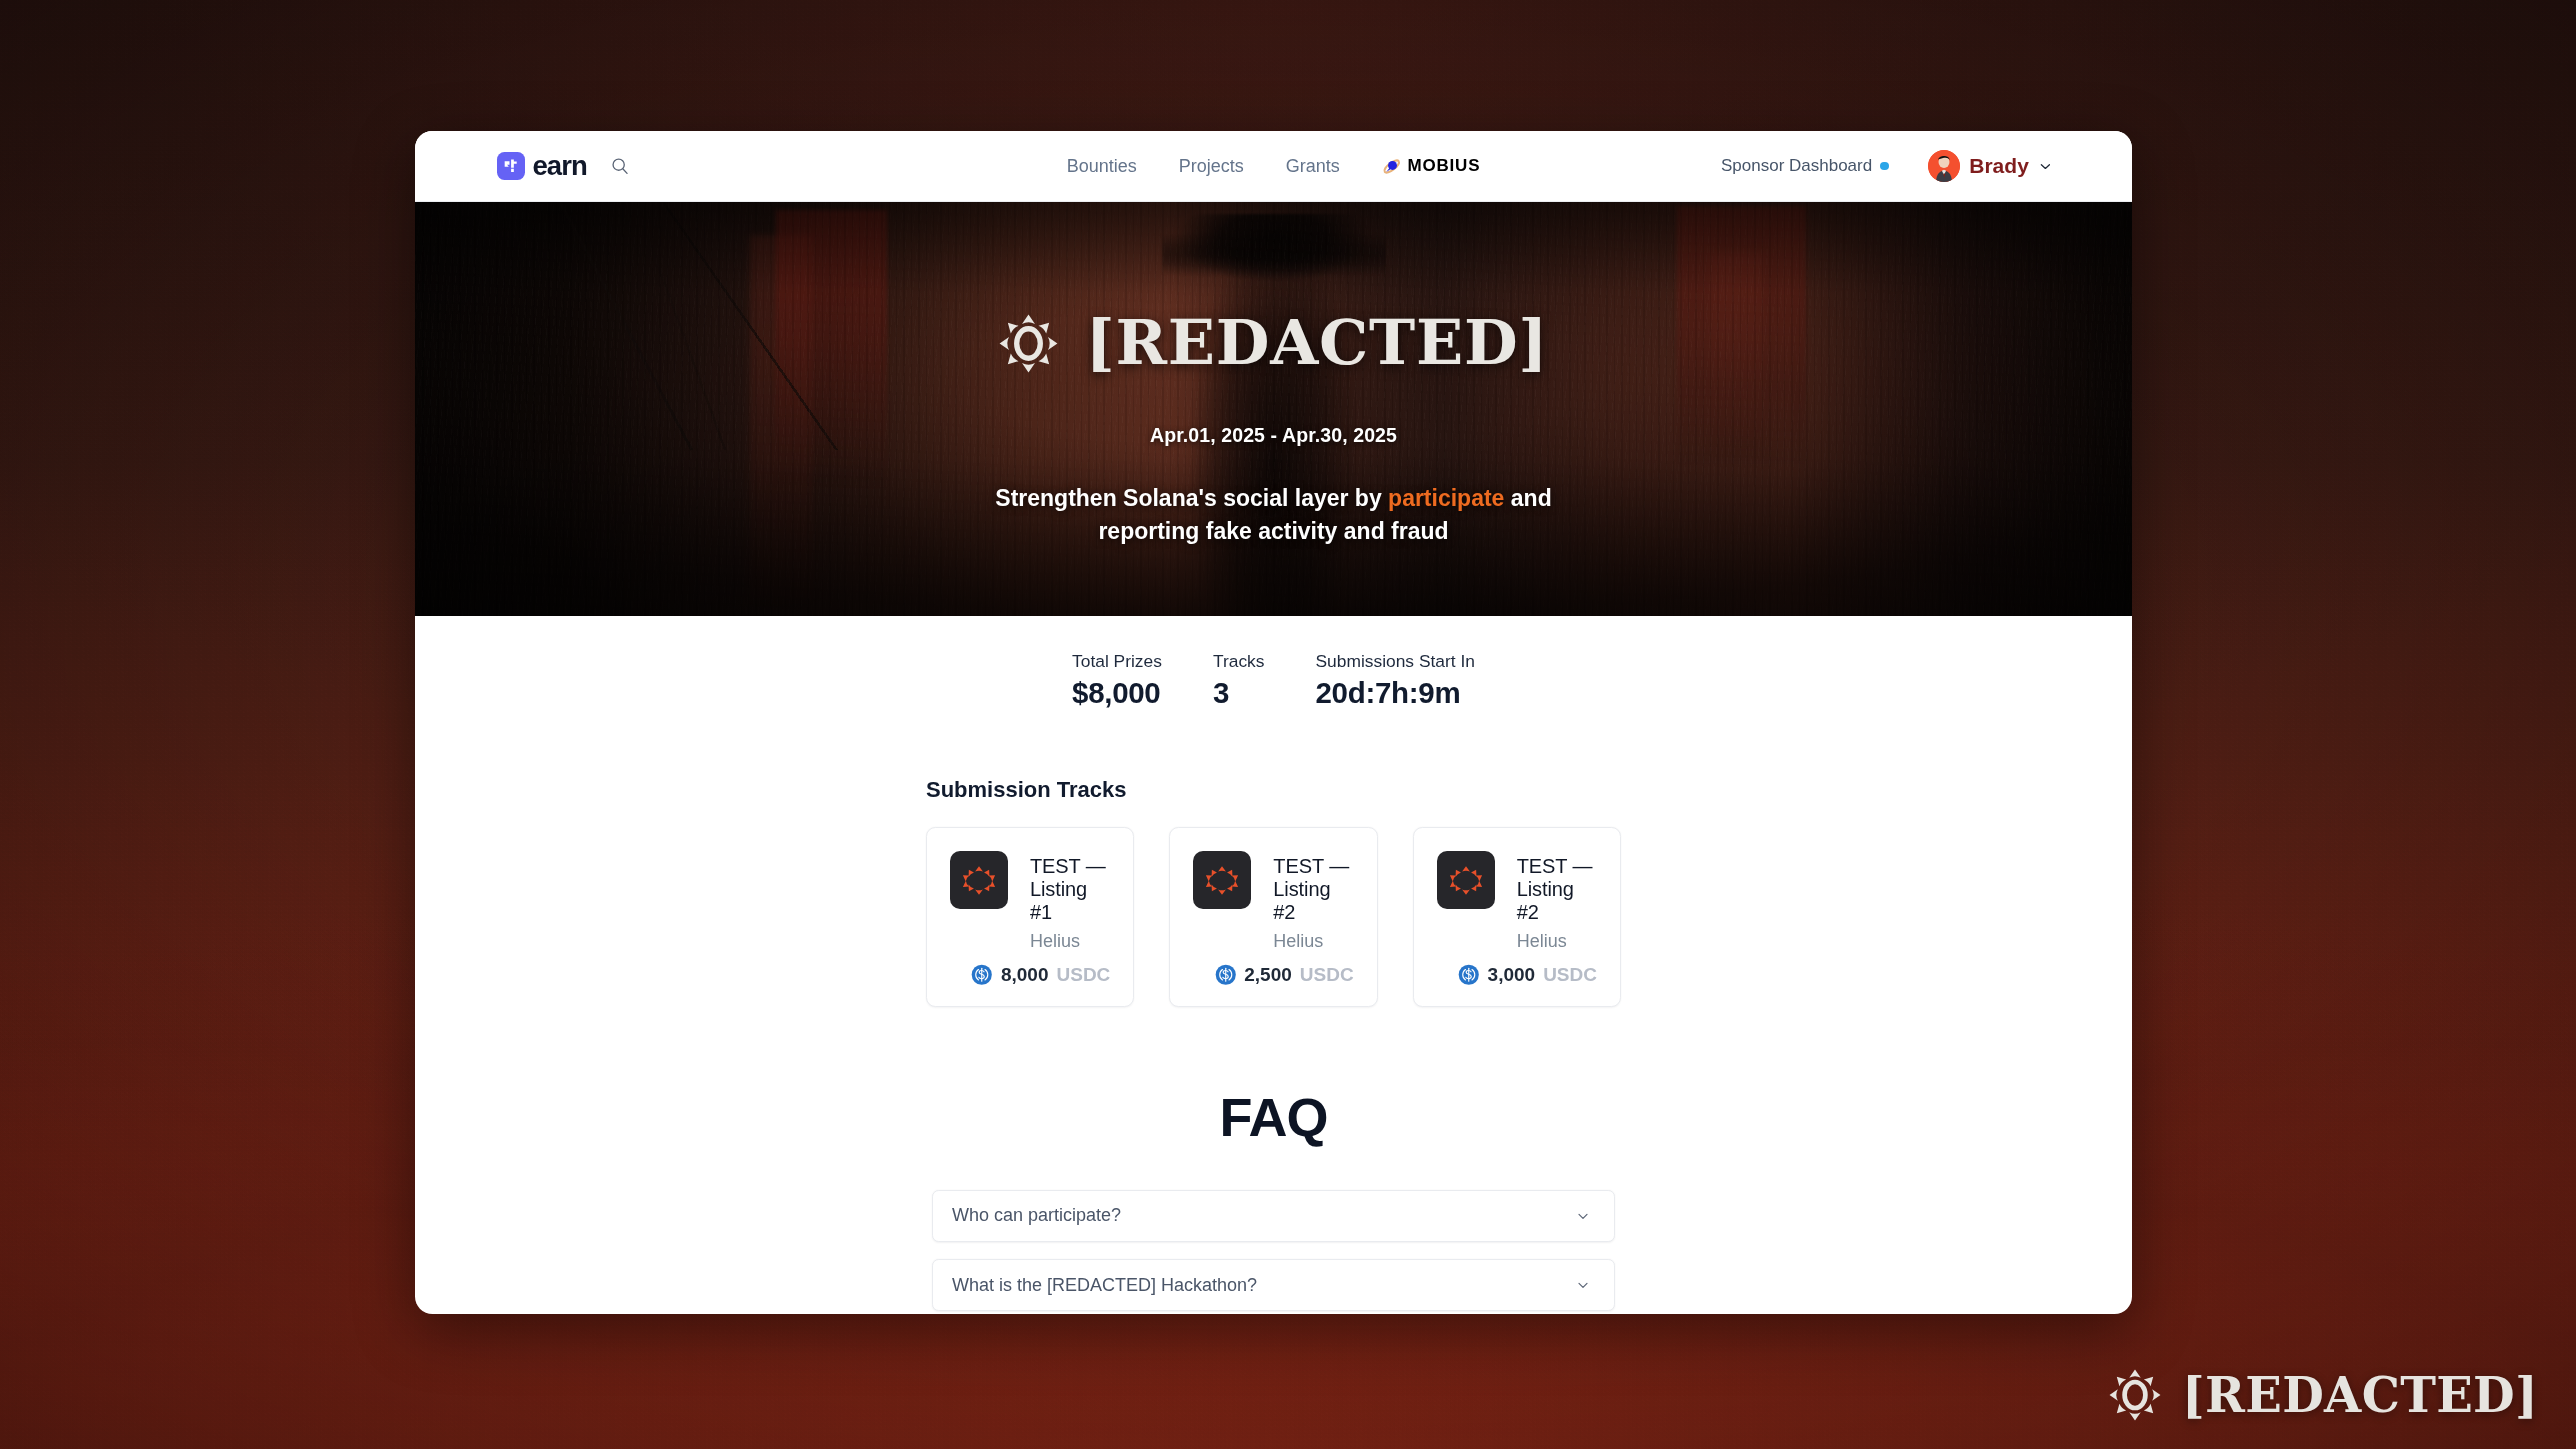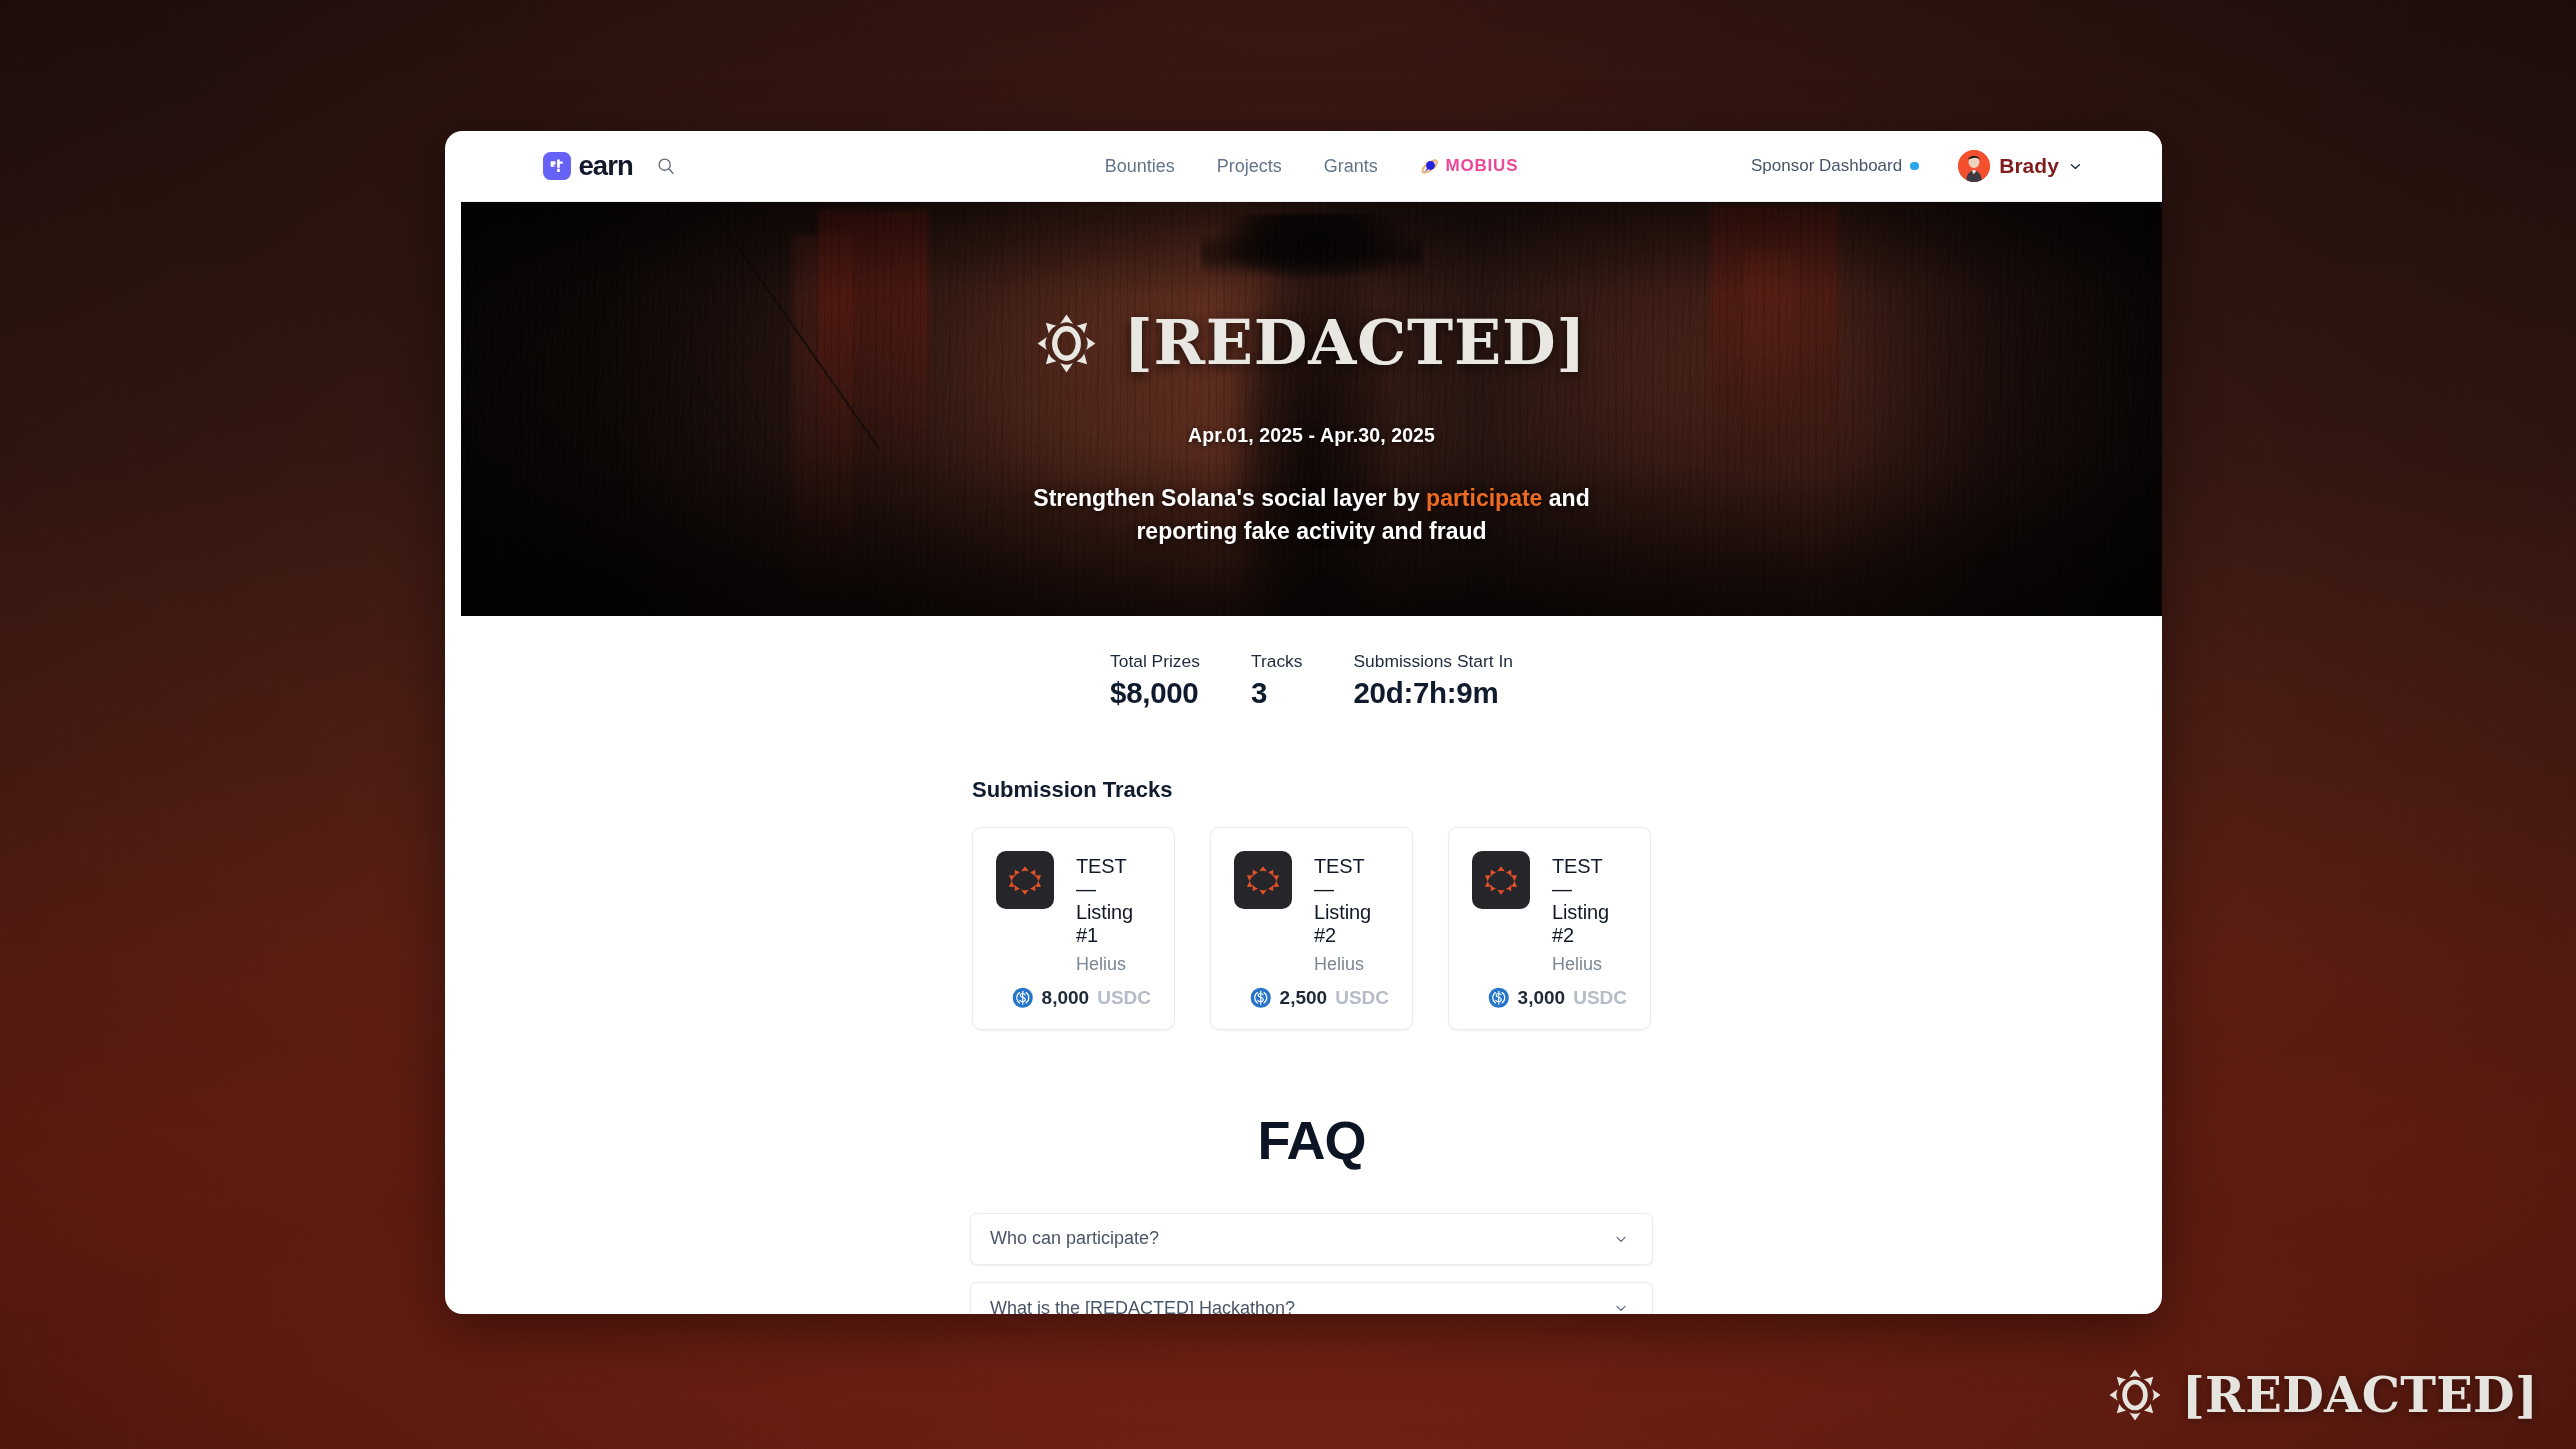--- a/index.html
+++ b/index.html
@@ -39,29 +39,28 @@
   }
   #backdrop-vignette {
     position: absolute;
     inset: 0;
     background: radial-gradient(ellipse 78% 72% at 50% 44%, rgba(0,0,0,0) 38%, rgba(0,0,0,0.42) 100%);
   }
 
   
   #page {
     position: absolute;
-    left: 445px;
+    left: 415px;
     top: 131px;
     width: 1717px;
     height: 1183px;
     background: #ffffff;
     border-radius: 17.4px;
     overflow: hidden;
     box-shadow: 0 16px 60px rgba(0,0,0,0.45);
-    padding-left: 16px;
   }
 
   
   #navbar {
     position: relative;
     height: 71px;
     background: #ffffff;
     border-bottom: 0.7px solid #eceef2;
     display: flex;
     align-items: center;
@@ -85,21 +84,21 @@
     left: 50%; transform: translateX(-50%);
     display: flex; align-items: center; gap: 42px;
   }
   .nav-link {
     font-size: 18px; font-weight: 500; color: #64748b; cursor: pointer; white-space: nowrap; text-align: right;
   }
   .mobius {
     display: flex; align-items: center; gap: 6.7px; cursor: pointer;
   }
   .mobius-word {
-    font-size: 17px; font-weight: 700; color: #ec4899; letter-spacing: 0.8px;
+    font-size: 17px; font-weight: 700; color: #000000; letter-spacing: 0.8px;
   }
 
   .nav-right {
     margin-left: auto; padding-right: 79px;
     display: flex; align-items: center; gap: 39px;
   }
   .sponsor-dash { display: flex; align-items: center; gap: 8px; cursor: pointer; }
   .sponsor-dash-label { font-size: 17px; font-weight: 500; color: #475569; white-space: nowrap; }
   .sponsor-dot { width: 8.7px; height: 8.7px; border-radius: 50%; background: #2aa5e8; }
   .user { display: flex; align-items: center; gap: 9.4px; cursor: pointer; }

